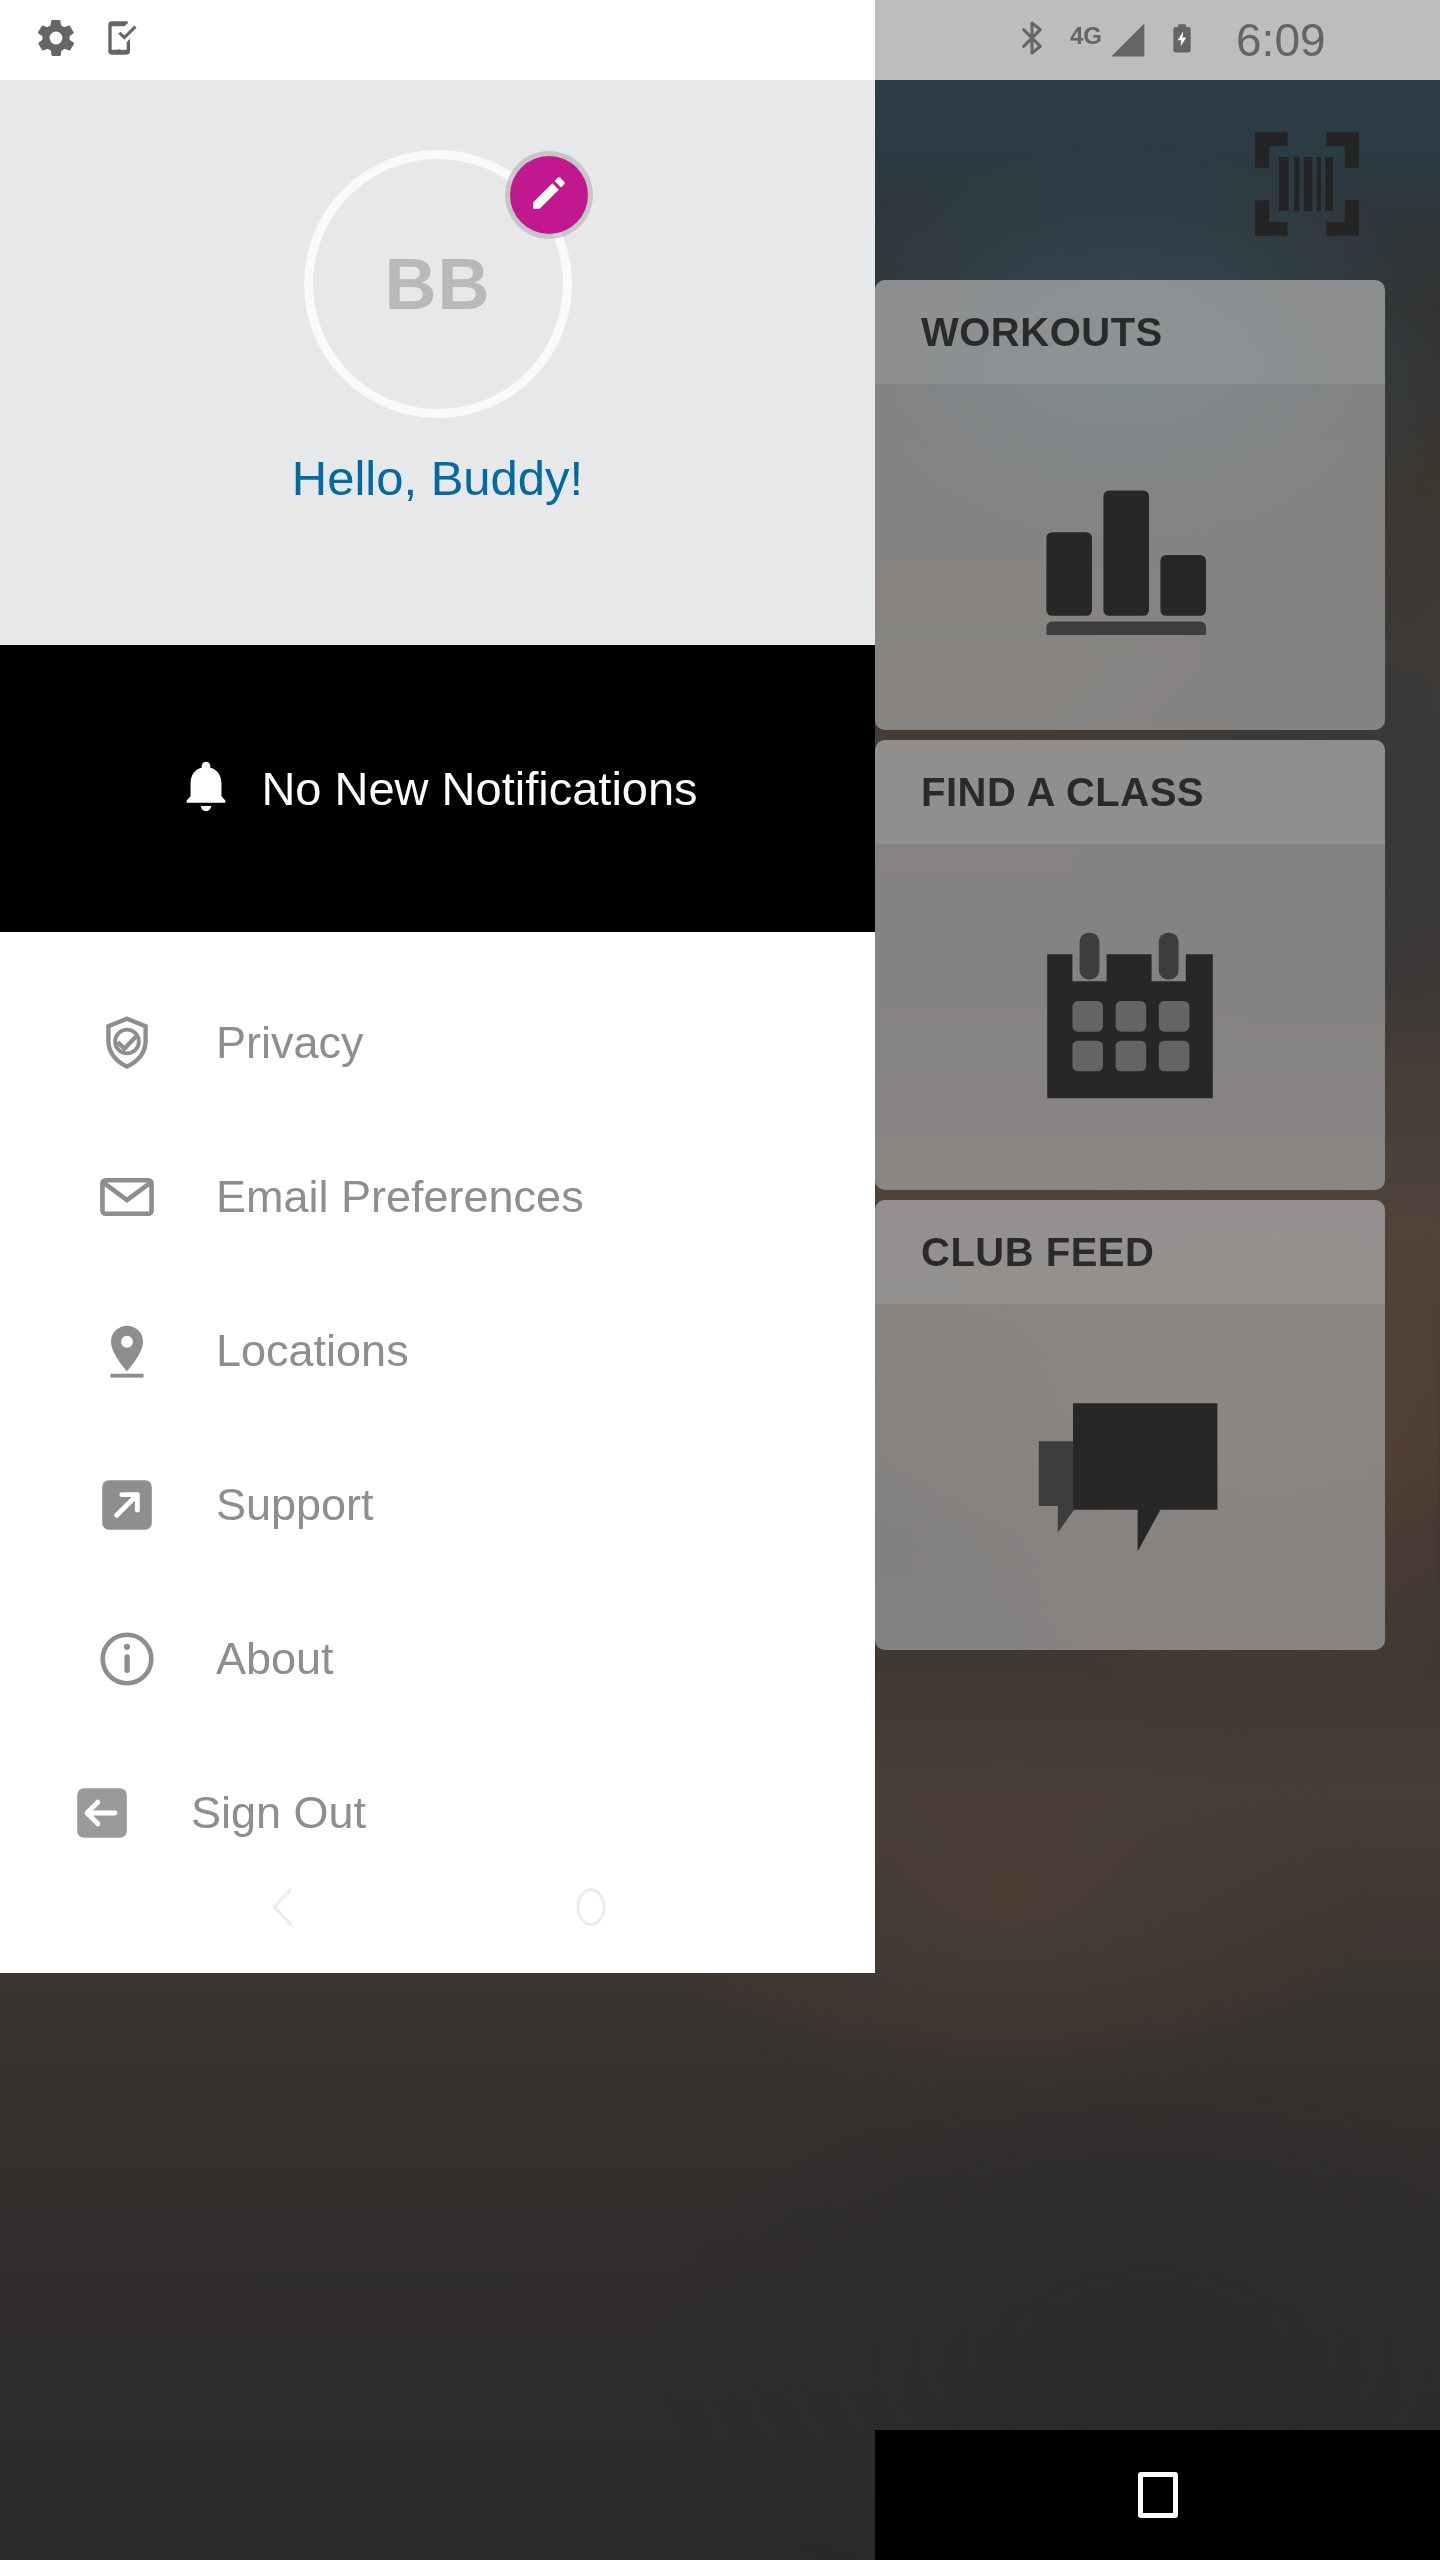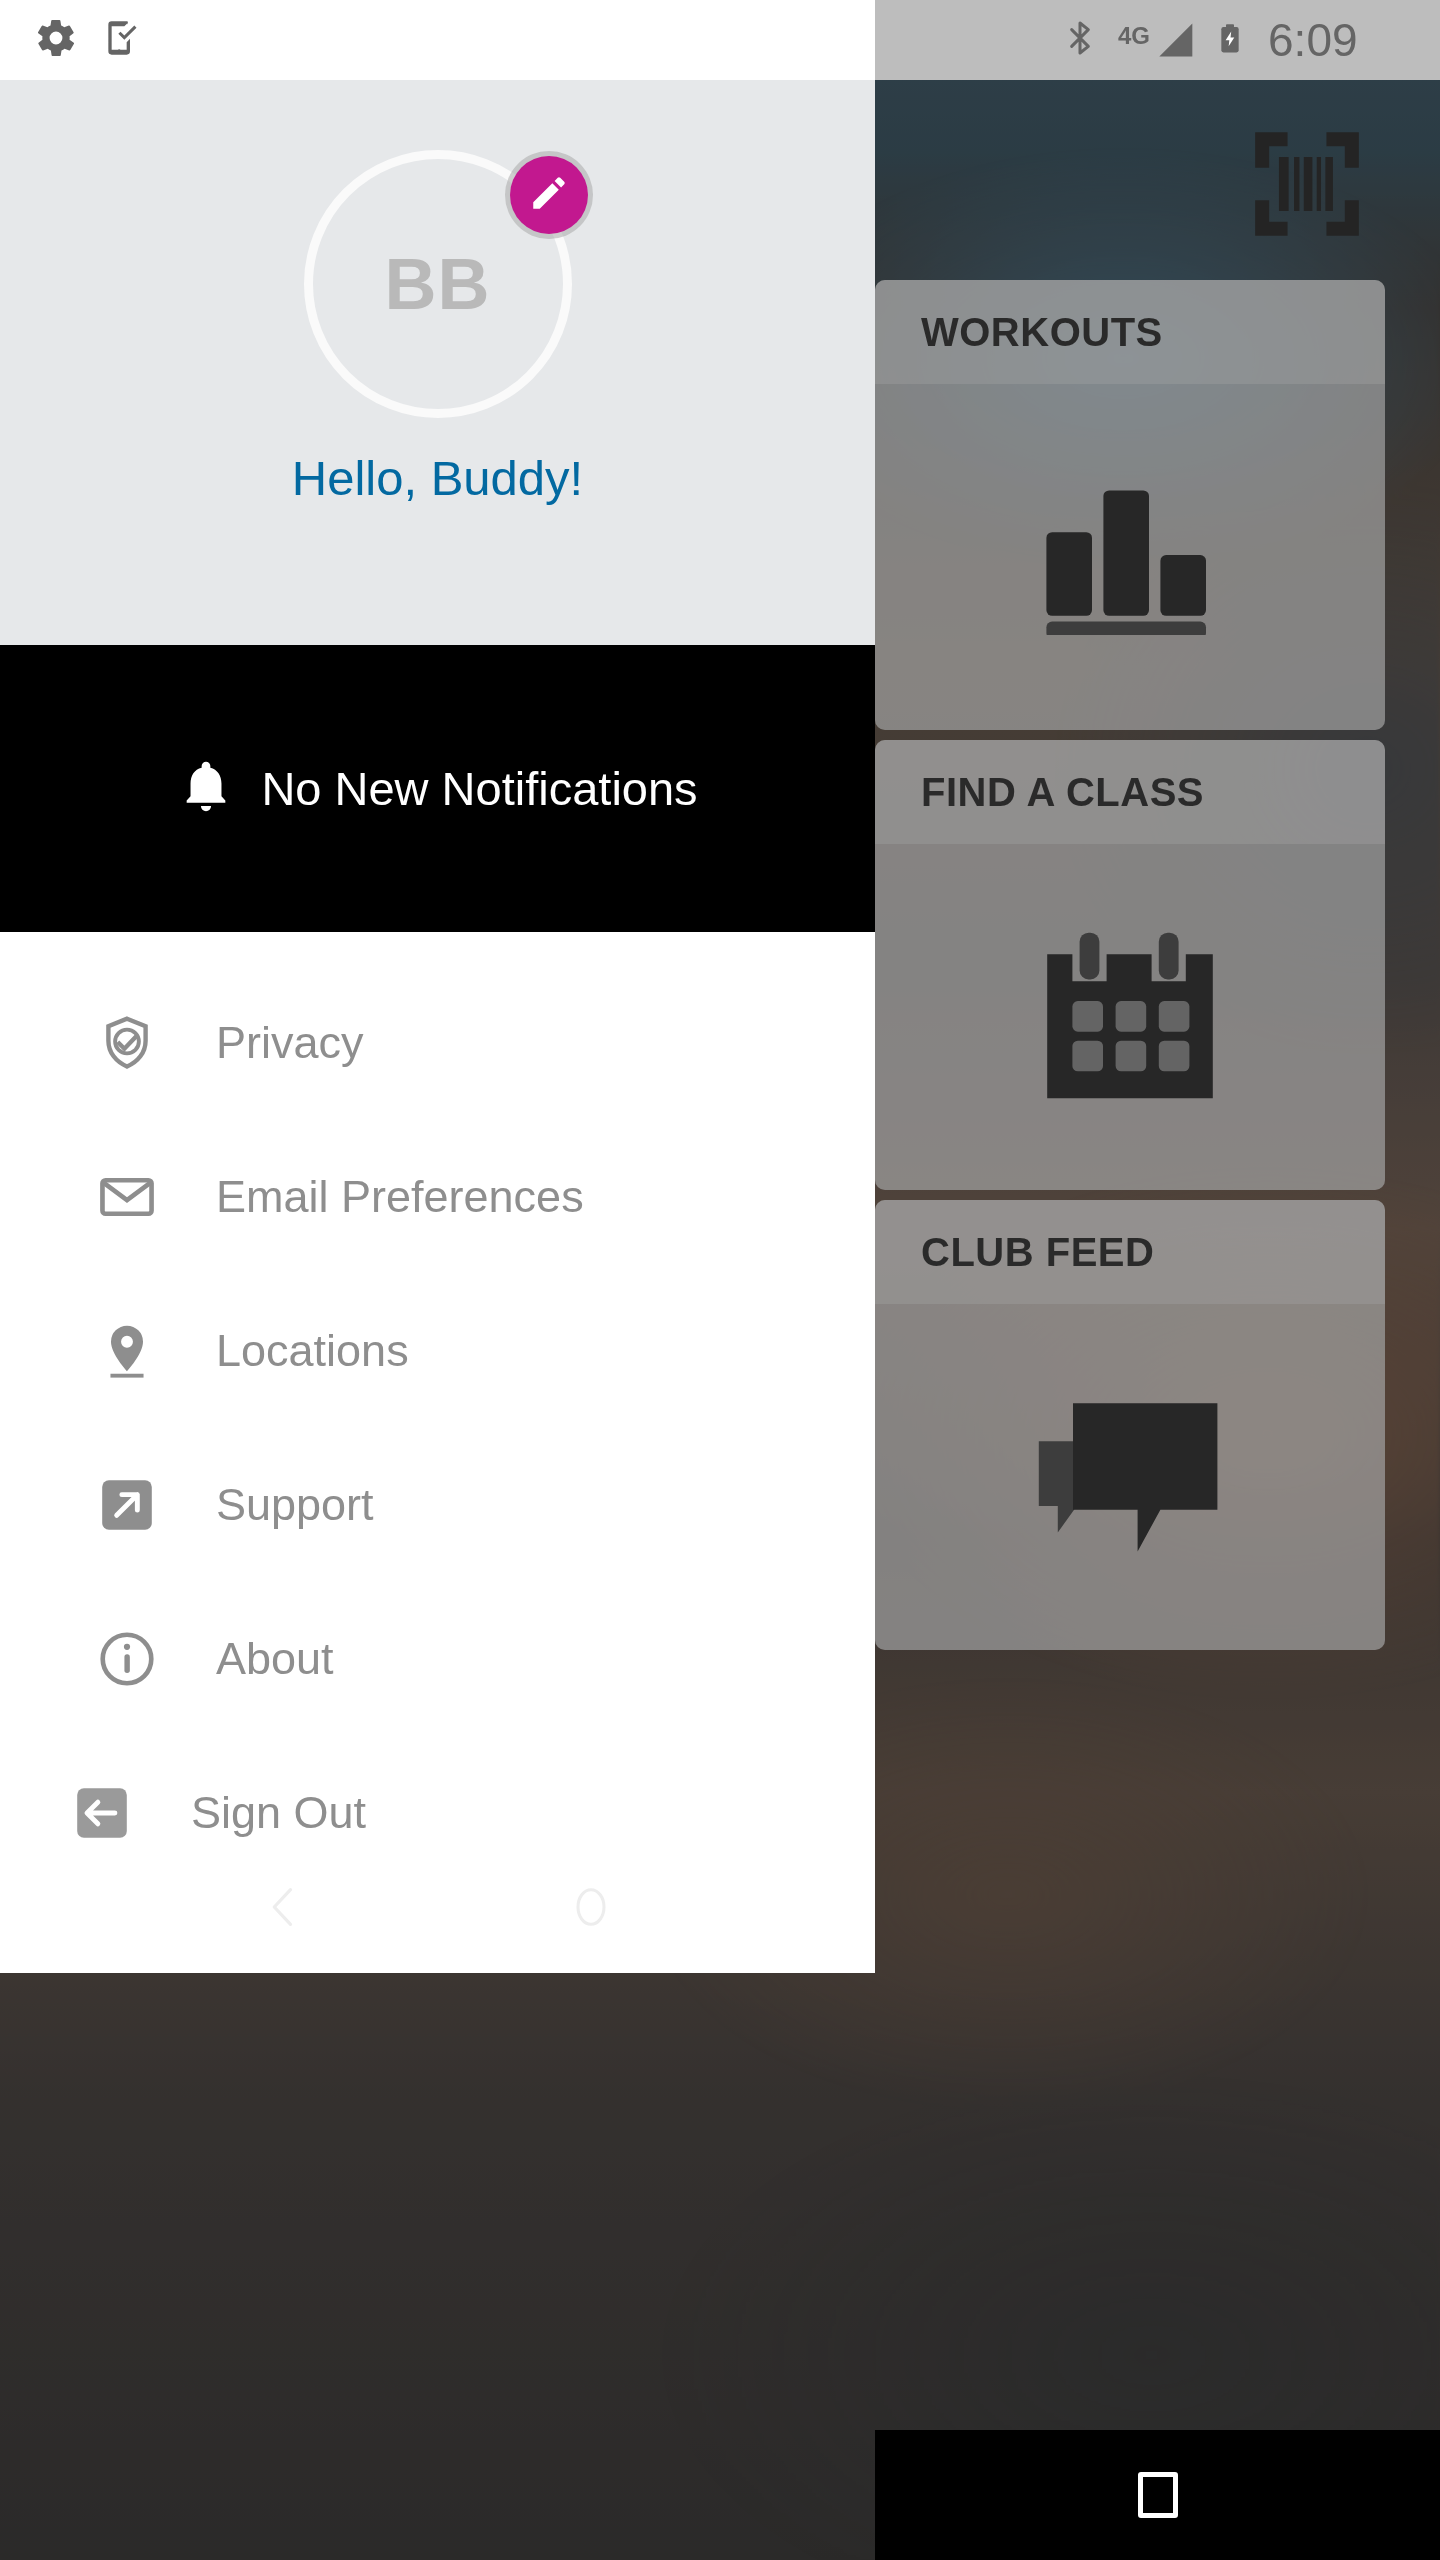--- a/index.html
+++ b/index.html
@@ -351,35 +351,35 @@
       </svg>
     </span>
     <span>
       <svg viewBox="0 0 24 24" width="52" height="52">
         <ellipse cx="12" cy="12" rx="6" ry="8" fill="none" stroke="#EDEDED" stroke-width="1.4"></ellipse>
       </svg>
     </span>
   </div>
 </div>
 
-<div style="position:absolute;left:1060px;top:0;width:380px;height:80px;display:flex;
+<div style="position:absolute;left:1012px;top:0;width:380px;height:80px;display:flex;
             align-items:center;gap:18px;z-index:40;">
   <span>
     <svg viewBox="0 0 24 24" width="40" height="44">
       <path d="M7 7l10 10-5 4V3l5 4L7 17" fill="none" stroke="#656565" stroke-width="1.8" stroke-linecap="round" stroke-linejoin="round"></path>
     </svg>
   </span>
   <span style="display:flex;align-items:flex-end;gap:2px;">
     <span style="font-size:24px;color:#656565;font-weight:700;line-height:1;
                  position:relative;top:-14px;">4G</span>
     <svg viewBox="0 0 24 24" width="44" height="44">
       <path d="M22 3v18H4L22 3z" fill="#656565"></path>
     </svg>
   </span>
   <span>
     <svg viewBox="0 0 24 24" width="32" height="46">
       <rect x="9" y="1.6" width="6" height="2.4" rx=".7" fill="#656565"></rect>
       <rect x="5.5" y="3.8" width="13" height="19" rx="1.6" fill="#656565"></rect>
       <path d="M12.9 7.2l-4.2 6.4h2.8l-.5 4.6 4.2-6.6h-2.8z" fill="#fff"></path>
     </svg>
   </span>
-  <span style="font-size:46px;color:#656565;font-weight:400;margin-left:4px;">6:09</span>
+  <span style="font-size:46px;color:#656565;font-weight:400;margin-left:20px;">6:09</span>
 </div>
 
 </body></html>

